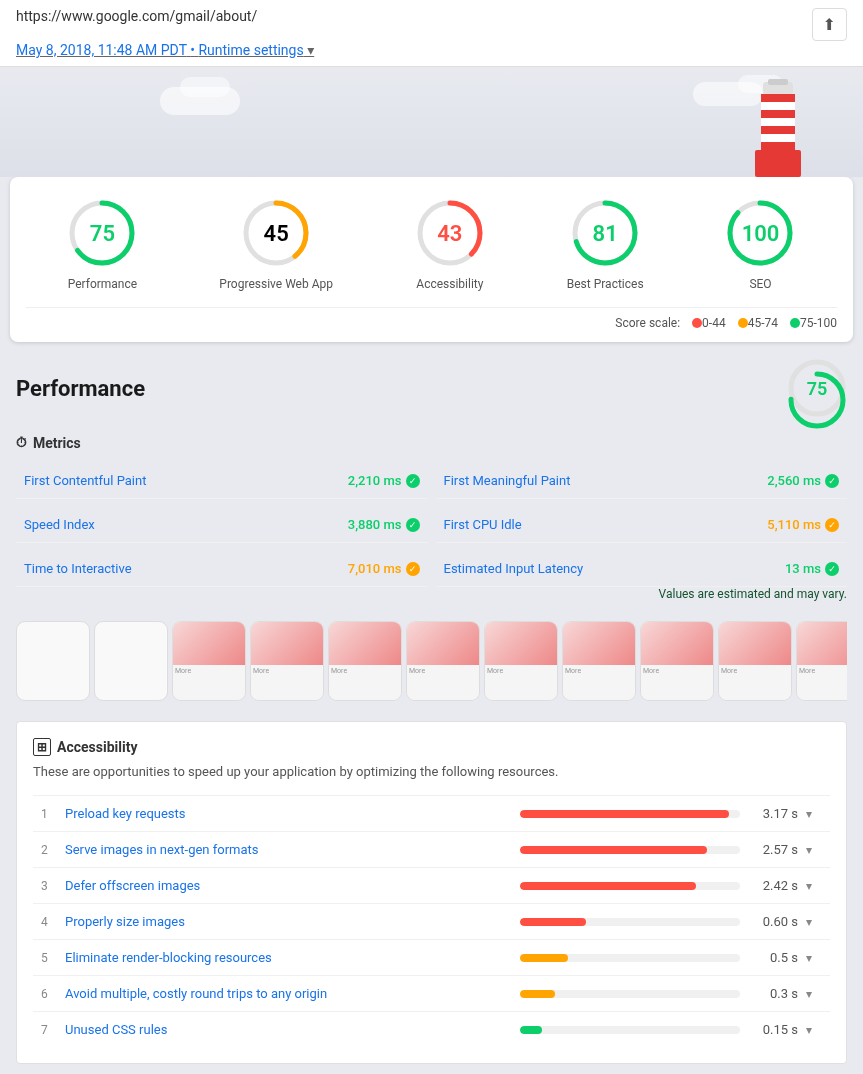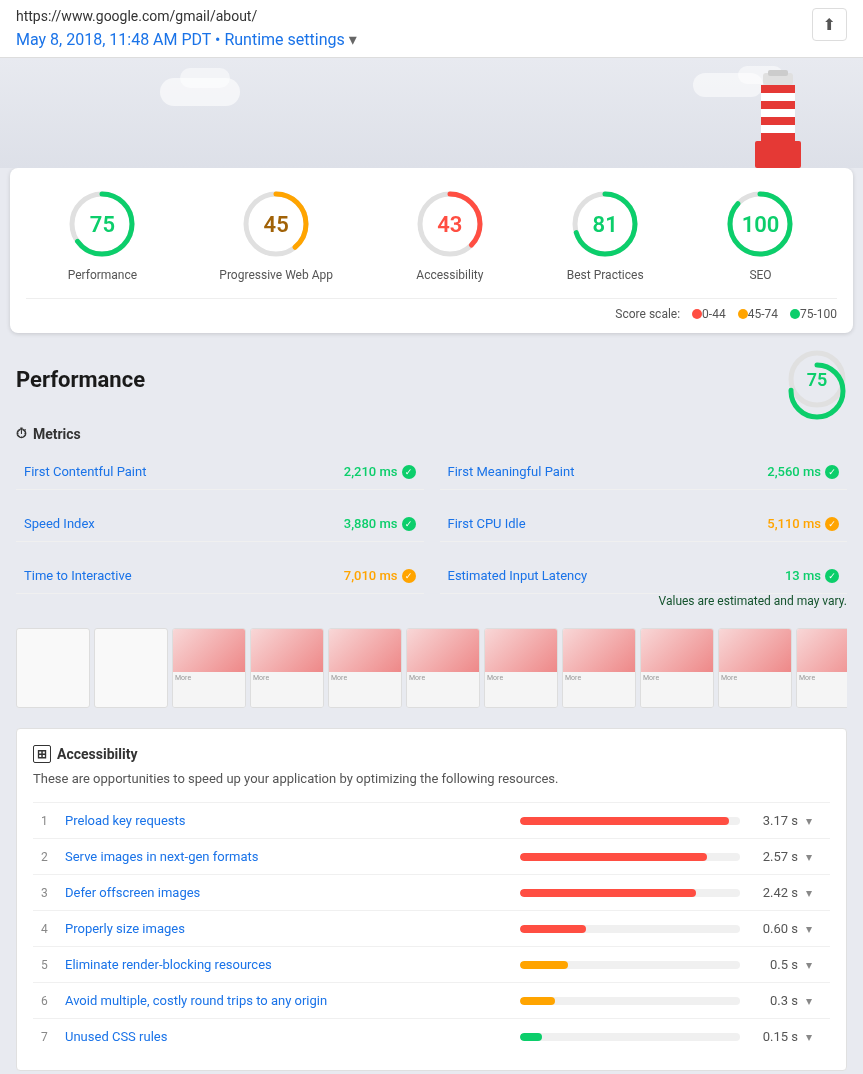--- a/index.html
+++ b/index.html
@@ -13,23 +13,24 @@
     }
     .top-bar {
       background: #fff;
       padding: 8px 16px;
       display: flex;
       justify-content: space-between;
       align-items: flex-start;
       border-bottom: 1px solid #ddd;
     }
     .top-bar-meta {
-      font-size: 16px;
+      font-size: 14px;
       color: #666;
-      margin-top: 6px;
+      margin-top: 18px;
+      text-decoration: underline;
     }
     .top-bar-meta span { color: #1a73e8; cursor: pointer; }
     .share-btn {
       border: 1px solid #ddd;
       background: #fff;
       border-radius: 4px;
       padding: 6px 10px;
       cursor: pointer;
       font-size: 16px;
       color: #555;
@@ -124,21 +125,21 @@
       align-items: center;
       gap: 6px;
       font-weight: 700;
       font-size: 14px;
       margin-bottom: 12px;
       color: #333;
     }
     .metrics-grid {
       display: grid;
       grid-template-columns: 1fr 1fr;
-      gap: 16px;
+      gap: 8px;
     }
     .metric-row {
       padding: 10px 8px;
       border-bottom: 1px solid #f0f0f0;
       display: flex;
       justify-content: space-between;
       align-items: center;
     }
     .metric-name {
       color: #1a73e8;
@@ -174,21 +175,21 @@
     .filmstrip {
       display: flex;
       gap: 4px;
       overflow: hidden;
       margin-bottom: 20px;
     }
     .filmstrip-frame {
       width: 74px;
       height: 80px;
       border: 1px solid #ddd;
-      border-radius: 3px;
+      border-radius: 9px;
       background: #f5f5f5;
       overflow: hidden;
       flex-shrink: 0;
     }
     .opportunities-section {
       background: #fff;
       border-radius: 4px;
       border: 1px solid #e0e0e0;
       padding: 16px;
       margin-bottom: 20px;
@@ -315,21 +316,21 @@
       <span class="score-number" style="color:#0cce6b">75</span>
     </div>
     <div class="score-label">Performance</div>
   </div>
       <div class="score-item">
     <div class="score-circle">
       <svg width="72" height="72">
         <circle class="circle-bg" cx="36" cy="36" r="30" stroke-width="5"></circle>
         <circle class="circle-progress" cx="36" cy="36" r="30" stroke-width="5" stroke="#ffa400" stroke-dasharray="163.4" stroke-dashoffset="89.8" fill="none" stroke-linecap="round" transform="rotate(-90 36 36)" style=""></circle>
       </svg>
-      <span class="score-number" style="color:#a16207">45</span>
+      <span class="score-number" style="color:#000000">45</span>
     </div>
     <div class="score-label">Progressive Web App</div>
   </div>
       <div class="score-item">
     <div class="score-circle">
       <svg width="72" height="72">
         <circle class="circle-bg" cx="36" cy="36" r="30" stroke-width="5"></circle>
         <circle class="circle-progress" cx="36" cy="36" r="30" stroke-width="5" stroke="#ff4e42" stroke-dasharray="163.4" stroke-dashoffset="93.1" fill="none" stroke-linecap="round" transform="rotate(-90 36 36)" style=""></circle>
       </svg>
       <span class="score-number" style="color:#ff4e42">43</span>

